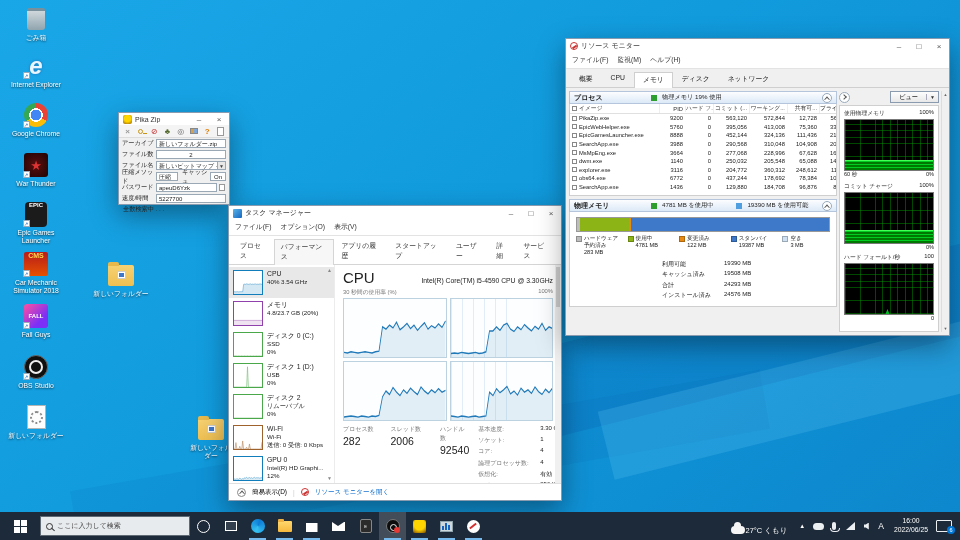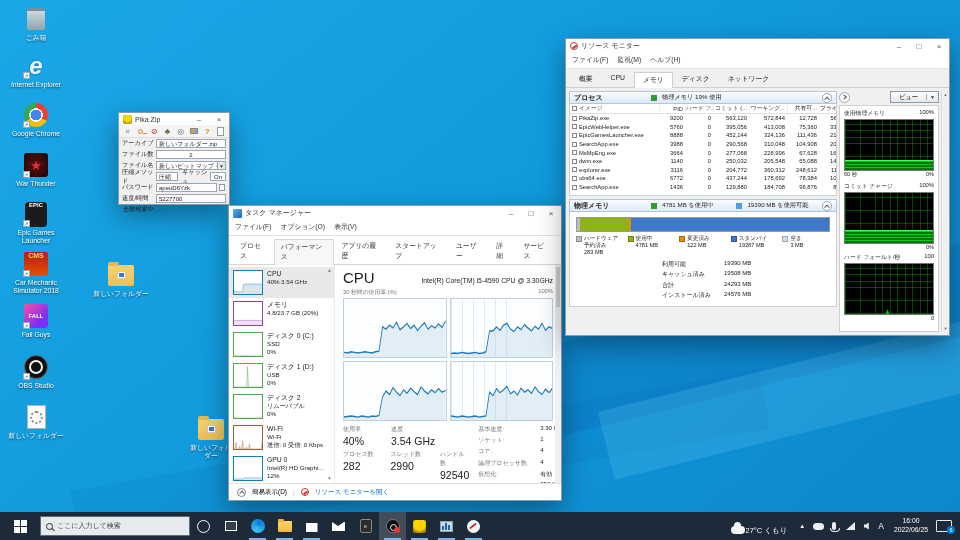--- a/index.html
+++ b/index.html
@@ -501,36 +501,26 @@
               <svg viewBox="0 0 300 100" preserveAspectRatio="none">
                 <polygon points="0,100 0.0,93.0 10.3,94.0 20.7,95.0 31.0,93.0 41.4,94.0 51.7,95.0 62.1,94.0 72.4,93.0 82.8,95.0 93.1,94.0 103.4,93.0 113.8,52.0 124.1,58.0 134.5,46.0 144.8,53.0 155.2,48.0 165.5,42.0 175.9,55.0 186.2,50.0 196.6,57.0 206.9,45.0 217.2,52.0 227.6,48.0 237.9,54.0 248.3,43.0 258.6,51.0 269.0,56.0 279.3,47.0 289.7,53.0 300.0,45.0 300,100" fill="rgba(32,121,184,.12)"></polygon>
                 <polyline points="0.0,93.0 10.3,94.0 20.7,95.0 31.0,93.0 41.4,94.0 51.7,95.0 62.1,94.0 72.4,93.0 82.8,95.0 93.1,94.0 103.4,93.0 113.8,52.0 124.1,58.0 134.5,46.0 144.8,53.0 155.2,48.0 165.5,42.0 175.9,55.0 186.2,50.0 196.6,57.0 206.9,45.0 217.2,52.0 227.6,48.0 237.9,54.0 248.3,43.0 258.6,51.0 269.0,56.0 279.3,47.0 289.7,53.0 300.0,45.0" fill="none" stroke="#2079b8" stroke-width="2.5"></polyline>
               </svg>
             </div>
         </div>
         <div class="tm-stats">
           <div class="tms-left">
             <div class="tms-row">
               <div class="tms-cell" style="width:38px">
-                  <div class="lab">使用率</div>
-                  <div class="val">40%</div>
-                </div>
-              <div class="tms-cell">
-                  <div class="lab">速度</div>
-                  <div class="val">3.54 GHz</div>
-                </div>
-            </div>
-            <div class="tms-row">
-              <div class="tms-cell" style="width:38px">
                   <div class="lab">プロセス数</div>
                   <div class="val">282</div>
                 </div>
               <div class="tms-cell" style="width:40px">
                   <div class="lab">スレッド数</div>
-                  <div class="val">2990</div>
+                  <div class="val">2006</div>
                 </div>
               <div class="tms-cell">
                   <div class="lab">ハンドル数</div>
                   <div class="val">92540</div>
                 </div>
             </div>
 
           </div>
           <div class="tms-right">
             <div class="tmd-row">

